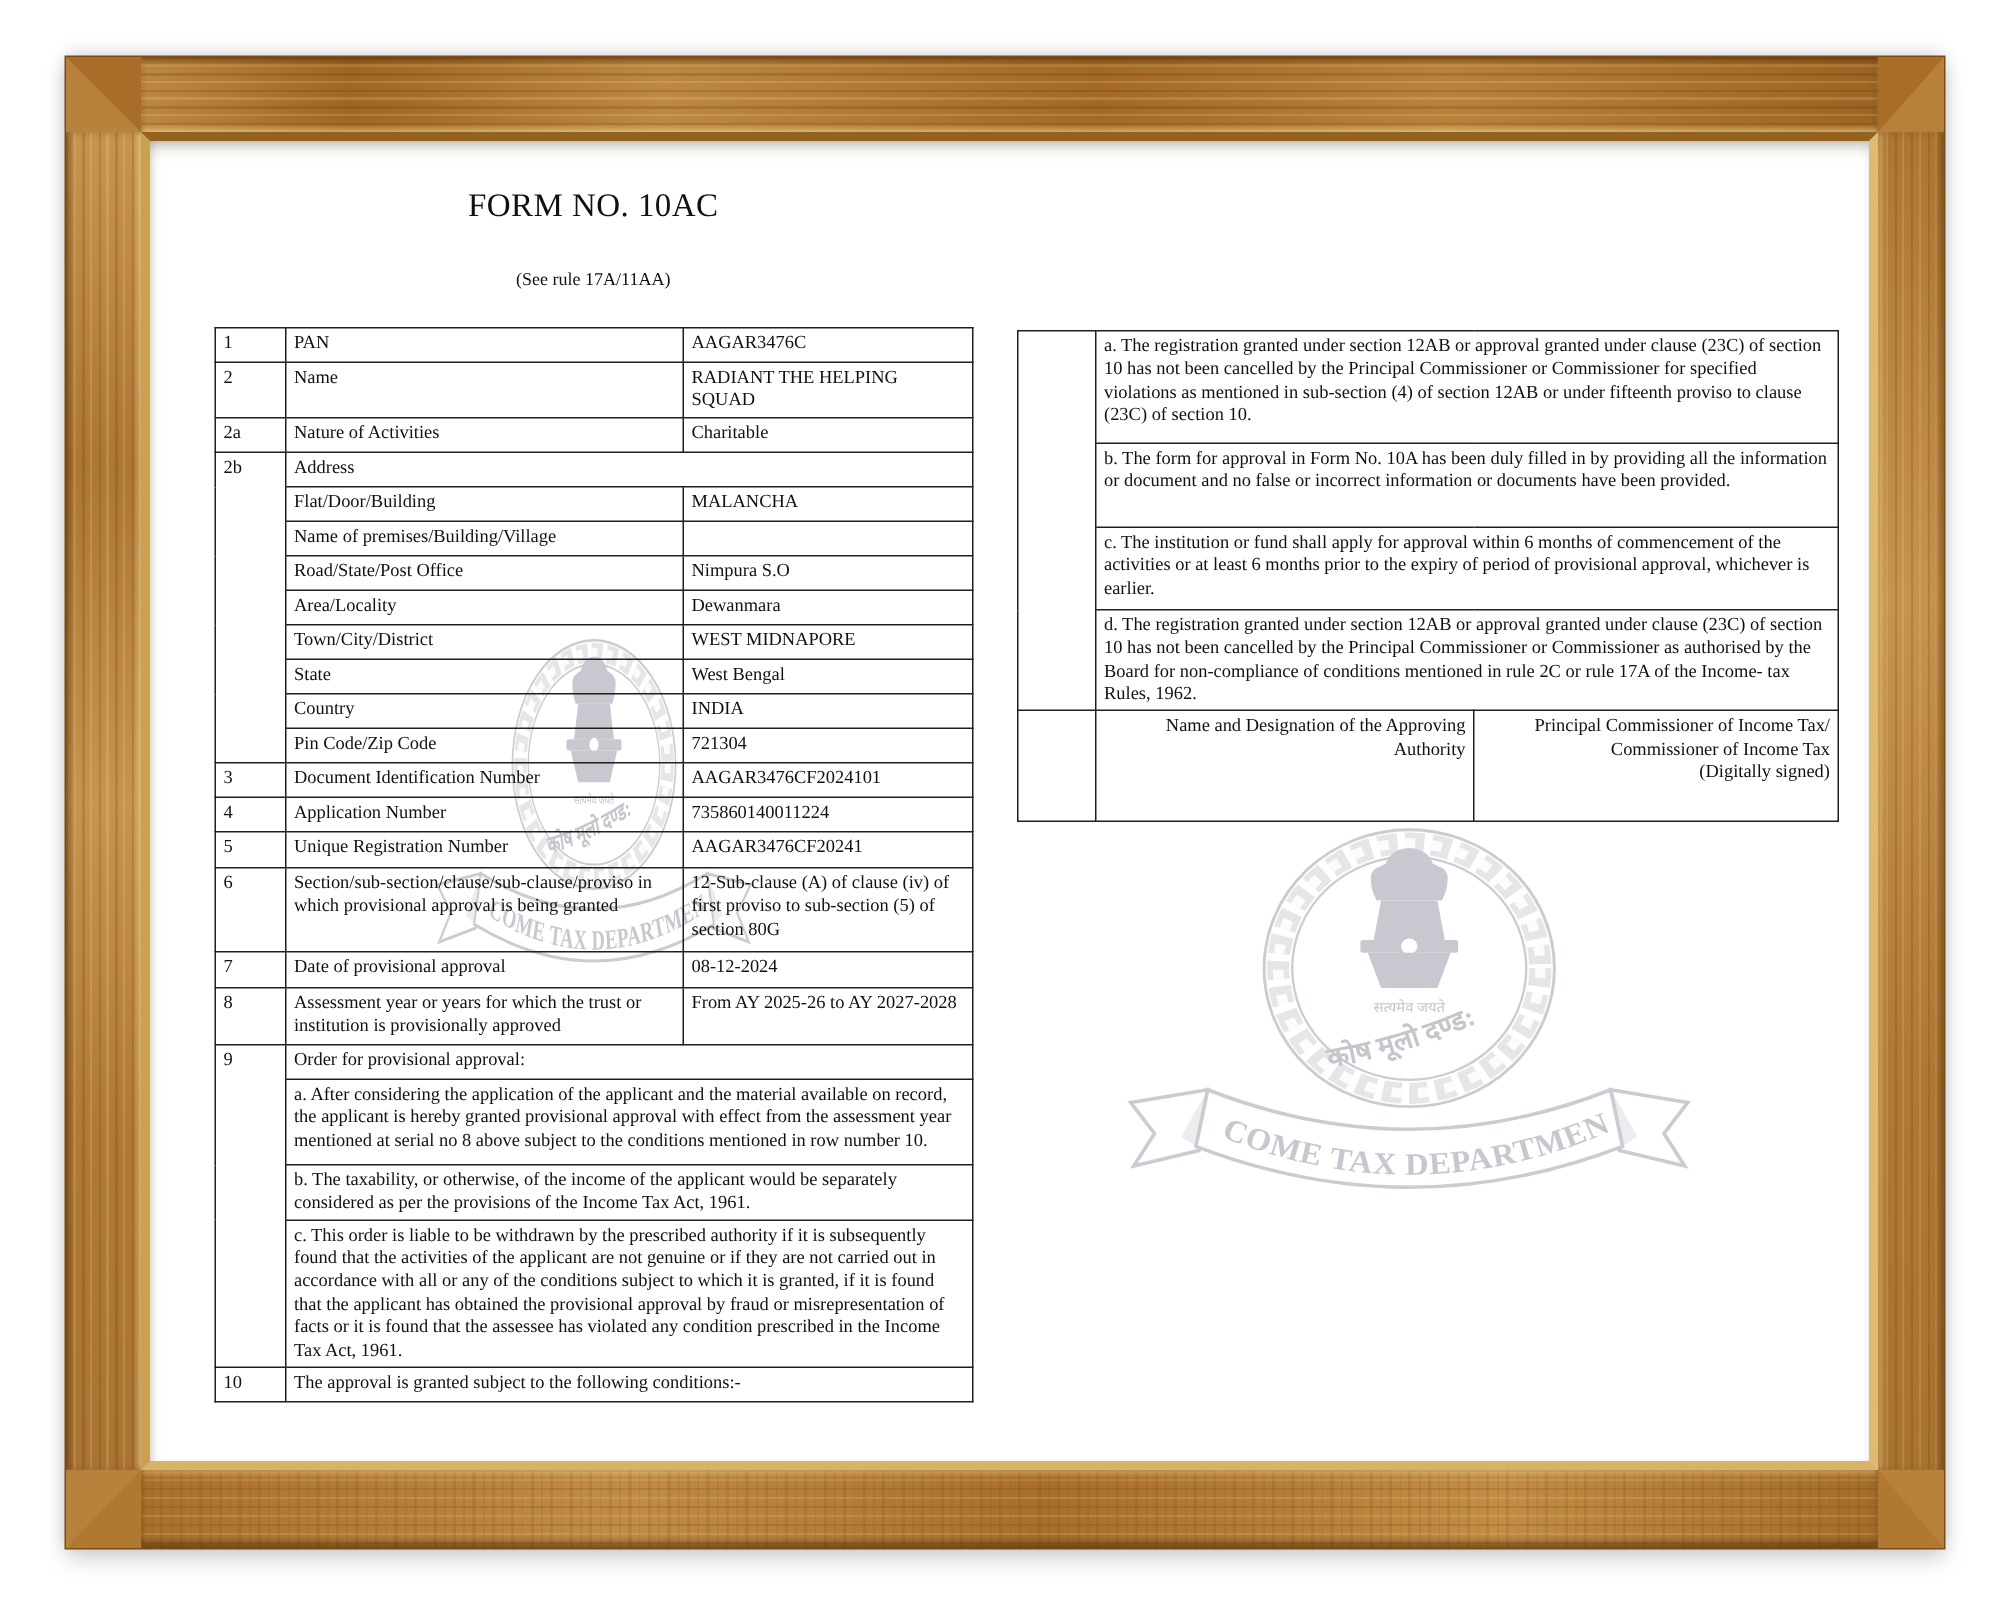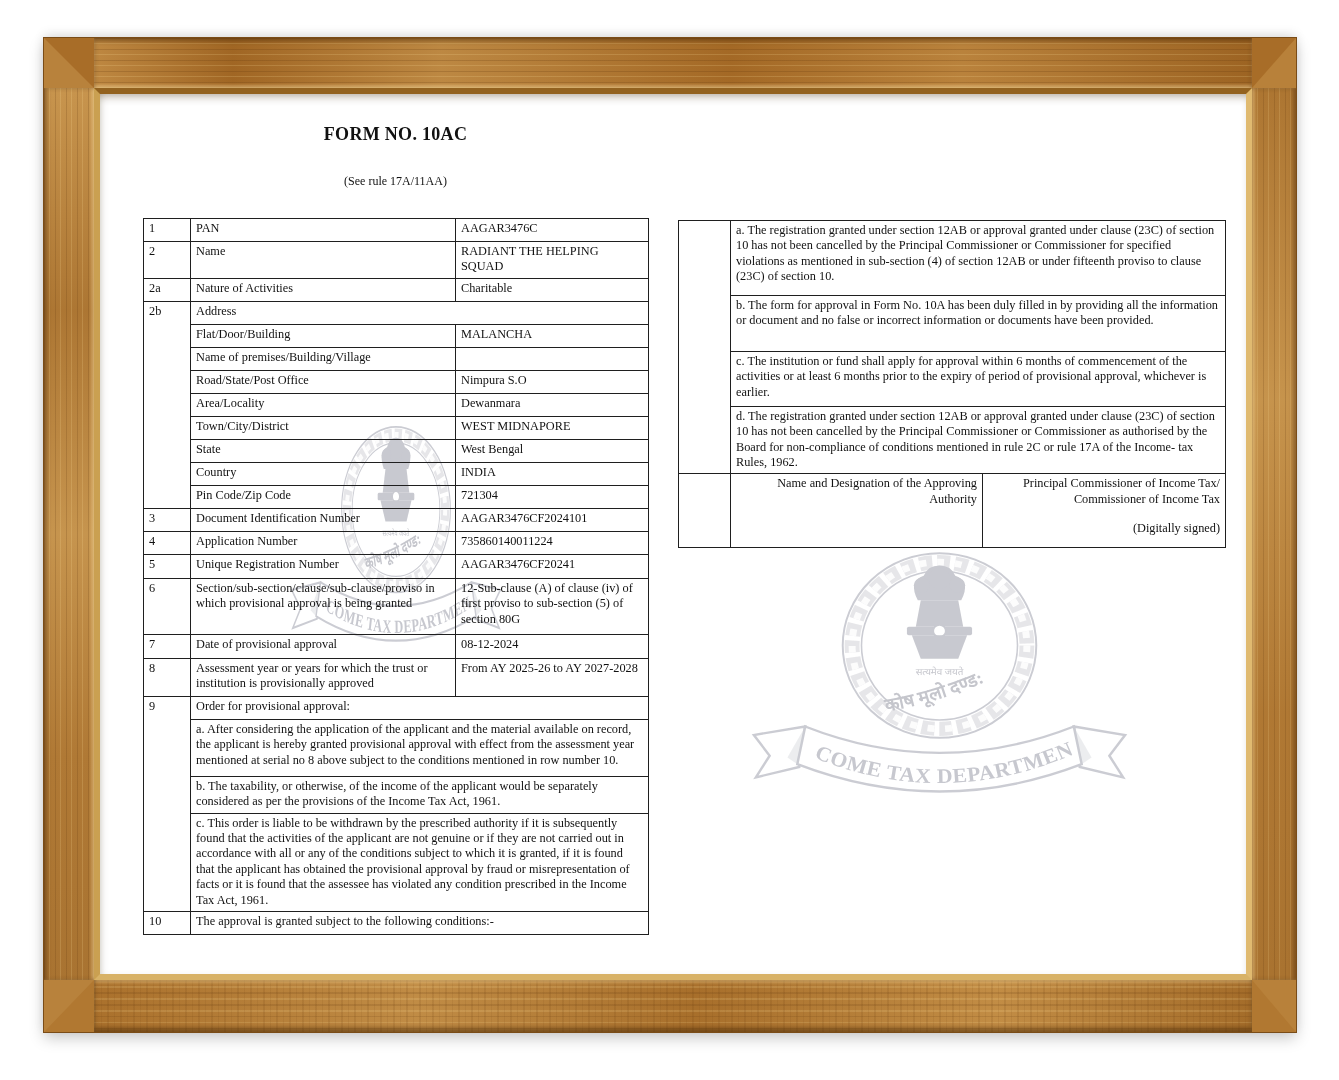--- a/index.html
+++ b/index.html
@@ -65,37 +65,37 @@
     position:absolute;left:50px;top:50px;right:44px;bottom:52px;box-sizing:border-box;
     border:6px solid;border-color:#93621f #e0ba70 #d8b267 #caa051;
   }
   .document{
     position:absolute;left:56px;top:56px;right:50px;bottom:58px;background:#ffffff;
     box-shadow:inset 0 7px 10px -5px rgba(60,40,10,0.40),
                inset 5px 0 8px -5px rgba(60,40,10,0.22);
   }
   
   .header{position:absolute;left:43px;top:30px;width:505px;text-align:center;}
-  .title{font-size:18px;font-weight:bold;letter-spacing:0.3px;}
+  .title{font-size:22px;font-weight:normal;letter-spacing:0.3px;}
   .rule-ref{margin-top:29px;font-size:12px;}
   .order-caption{margin-top:4px;font-size:12.5px;}
 
   table{border-collapse:collapse;table-layout:fixed;position:absolute;z-index:2;background:transparent;}
   td{
     border:1px solid #1f1f1f;padding:2px 5px 3px 5px;
     font-size:12.3px;line-height:1.25;vertical-align:top;word-wrap:break-word;
   }
   .tbl-main{left:43px;top:124px;width:505px;}
   .tbl-cond{left:578px;top:126px;width:547px;border-radius:24px;}
 
   .wm{position:absolute;z-index:1;opacity:0.95;}
   .wm-left{left:185px;top:321px;width:222px;height:262px;}
   .wm-right{left:642px;top:446px;width:395px;height:292px;}
 
-  .signed-note{margin-top:14px;}
+  .signed-note{}
   .h23{height:23px;} .h24{height:24px;} .h34{height:34px;} .h37{height:37px;}
   .h38{height:38px;} .h56{height:56px;} .h55{height:55px;} .h57{height:57px;}
   .h74{height:74px;text-align:right;} .h75{height:75px;} .h81{height:81px;}
   .defs-holder{position:absolute;width:0;height:0;overflow:hidden;}
 </style>
 </head>
 <body>
 
 <svg class="defs-holder" aria-hidden="true">
   <defs>

